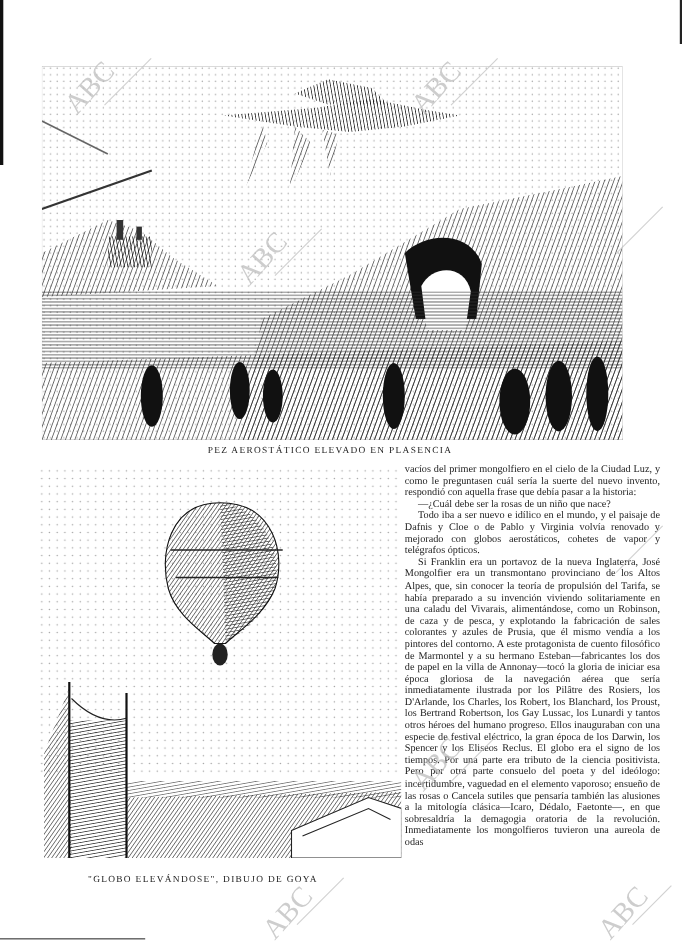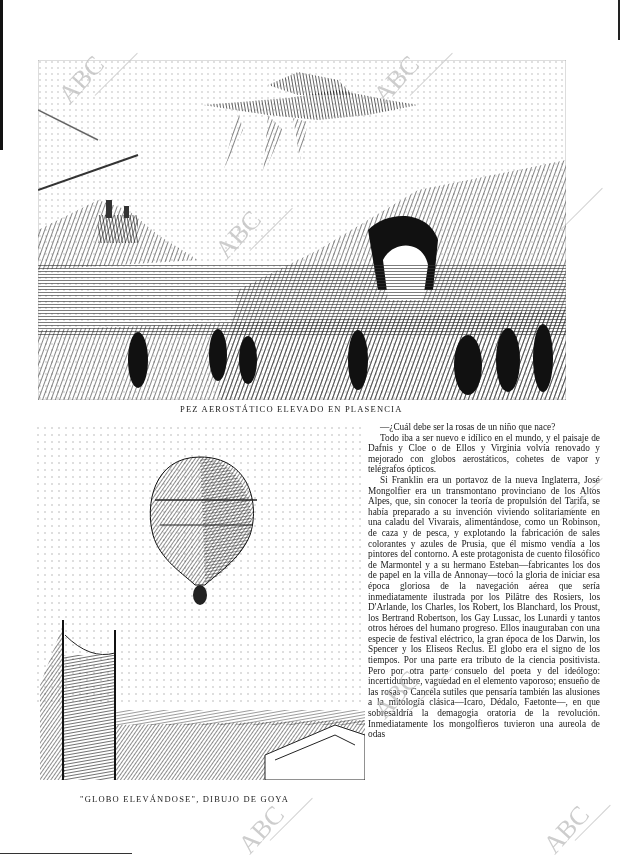--- a/index.html
+++ b/index.html
@@ -1,21 +1,21 @@
 <!DOCTYPE html>
 <html><head>
 <meta charset="utf-8">
 <style>
   html,body{margin:0;padding:0;background:#ffffff;}
   body{width:620px;height:856px;position:relative;overflow:hidden;font-family:"Liberation Serif","DejaVu Serif",serif;color:#111;}
   .edge-bar{position:absolute;left:0;top:0;width:3px;height:150px;background:#111;}
   .edge-bar-r{position:absolute;right:0;top:0;width:2px;height:40px;background:#222;}
   .plate{position:absolute;overflow:hidden;}
   .plate svg{display:block;width:100%;height:100%;}
-  .caption{position:absolute;font-size:8.5px;letter-spacing:1.2px;white-space:nowrap;color:#222;}
+  .caption{position:absolute;font-size:8.5px;letter-spacing:1.2px;text-align:center;white-space:nowrap;color:#222;}
   .column{position:absolute;left:368px;top:422px;width:232px;font-size:9.3px;line-height:10.6px;text-align:justify;color:#1a1a1a;}
   .column p{margin:0;text-indent:12px;}
   .column p.noind{text-indent:0;}
   .wm{position:absolute;font-family:"Liberation Serif",serif;font-size:26px;color:#bdbdbd;transform:rotate(-48deg);opacity:.75;pointer-events:none;}
   .wm-line{position:absolute;height:1px;background:#c4c4c4;transform-origin:left center;transform:rotate(-45deg);opacity:.8;pointer-events:none;}
   .bottom-rule{position:absolute;left:0;top:853px;width:132px;height:1px;background:#333;}
 </style>
 </head>
 <body>
 
@@ -108,22 +108,23 @@
 
     <rect x="80" y="285" width="250" height="15" fill="url(#bh2)" opacity=".7"></rect>
     <path d="M80 300 L330 295 L330 355 L80 355 Z" fill="url(#bh)"></path>
     <path d="M230 330 L300 300 L330 310 L330 355 L230 355 Z" fill="#fff" stroke="#222" stroke-width="1"></path>
     <path d="M240 335 L300 310 L320 320" fill="none" stroke="#222" stroke-width="1"></path>
   </svg>
 </div>
 <div class="caption" style="left:80px;top:794px;width:200px;">"GLOBO ELEVÁNDOSE", DIBUJO DE GOYA</div>
 
 <div class="column">
+  <p class="noind">vacíos del primer mongolfiero en el cielo de la Ciudad Luz, y como le preguntasen cuál sería la suerte del nuevo invento, respondió con aquella frase que debía pasar a la historia:</p>
   <p>—¿Cuál debe ser la rosas de un niño que nace?</p>
-  <p>Todo iba a ser nuevo e idílico en el mundo, y el paisaje de Dafnis y Cloe o de Ellos y Virginia volvía renovado y mejorado con globos aerostáticos, cohetes de vapor y telégrafos ópticos.</p>
+  <p>Todo iba a ser nuevo e idílico en el mundo, y el paisaje de Dafnis y Cloe o de Pablo y Virginia volvía renovado y mejorado con globos aerostáticos, cohetes de vapor y telégrafos ópticos.</p>
   <p>Si Franklin era un portavoz de la nueva Inglaterra, José Mongolfier era un transmontano provinciano de los Altos Alpes, que, sin conocer la teoría de propulsión del Tarifa, se había preparado a su invención viviendo solitariamente en una caladu del Vivarais, alimentándose, como un Robinson, de caza y de pesca, y explotando la fabricación de sales colorantes y azules de Prusia, que él mismo vendía a los pintores del contorno. A este protagonista de cuento filosófico de Marmontel y a su hermano Esteban—fabricantes los dos de papel en la villa de Annonay—tocó la gloria de iniciar esa época gloriosa de la navegación aérea que sería inmediatamente ilustrada por los Pilâtre des Rosiers, los D'Arlande, los Charles, los Robert, los Blanchard, los Proust, los Bertrand Robertson, los Gay Lussac, los Lunardi y tantos otros héroes del humano progreso. Ellos inauguraban con una especie de festival eléctrico, la gran época de los Darwin, los Spencer y los Eliseos Reclus. El globo era el signo de los tiempos. Por una parte era tributo de la ciencia positivista. Pero por otra parte consuelo del poeta y del ideólogo: incertidumbre, vaguedad en el elemento vaporoso; ensueño de las rosas o Cancela sutiles que pensaría también las alusiones a la mitología clásica—Icaro, Dédalo, Faetonte—, en que sobresaldría la demagogia oratoria de la revolución. Inmediatamente los mongolfieros tuvieron una aureola de odas</p>
 </div>
 
 <div class="wm" style="left:55px;top:65px;">ABC</div>
 <div class="wm" style="left:370px;top:65px;">ABC</div>
 <div class="wm" style="left:212px;top:220px;">ABC</div>
 <div class="wm" style="left:370px;top:680px;">ABC</div>
 <div class="wm" style="left:235px;top:815px;">ABC</div>
 <div class="wm" style="left:540px;top:815px;">ABC</div>
 

